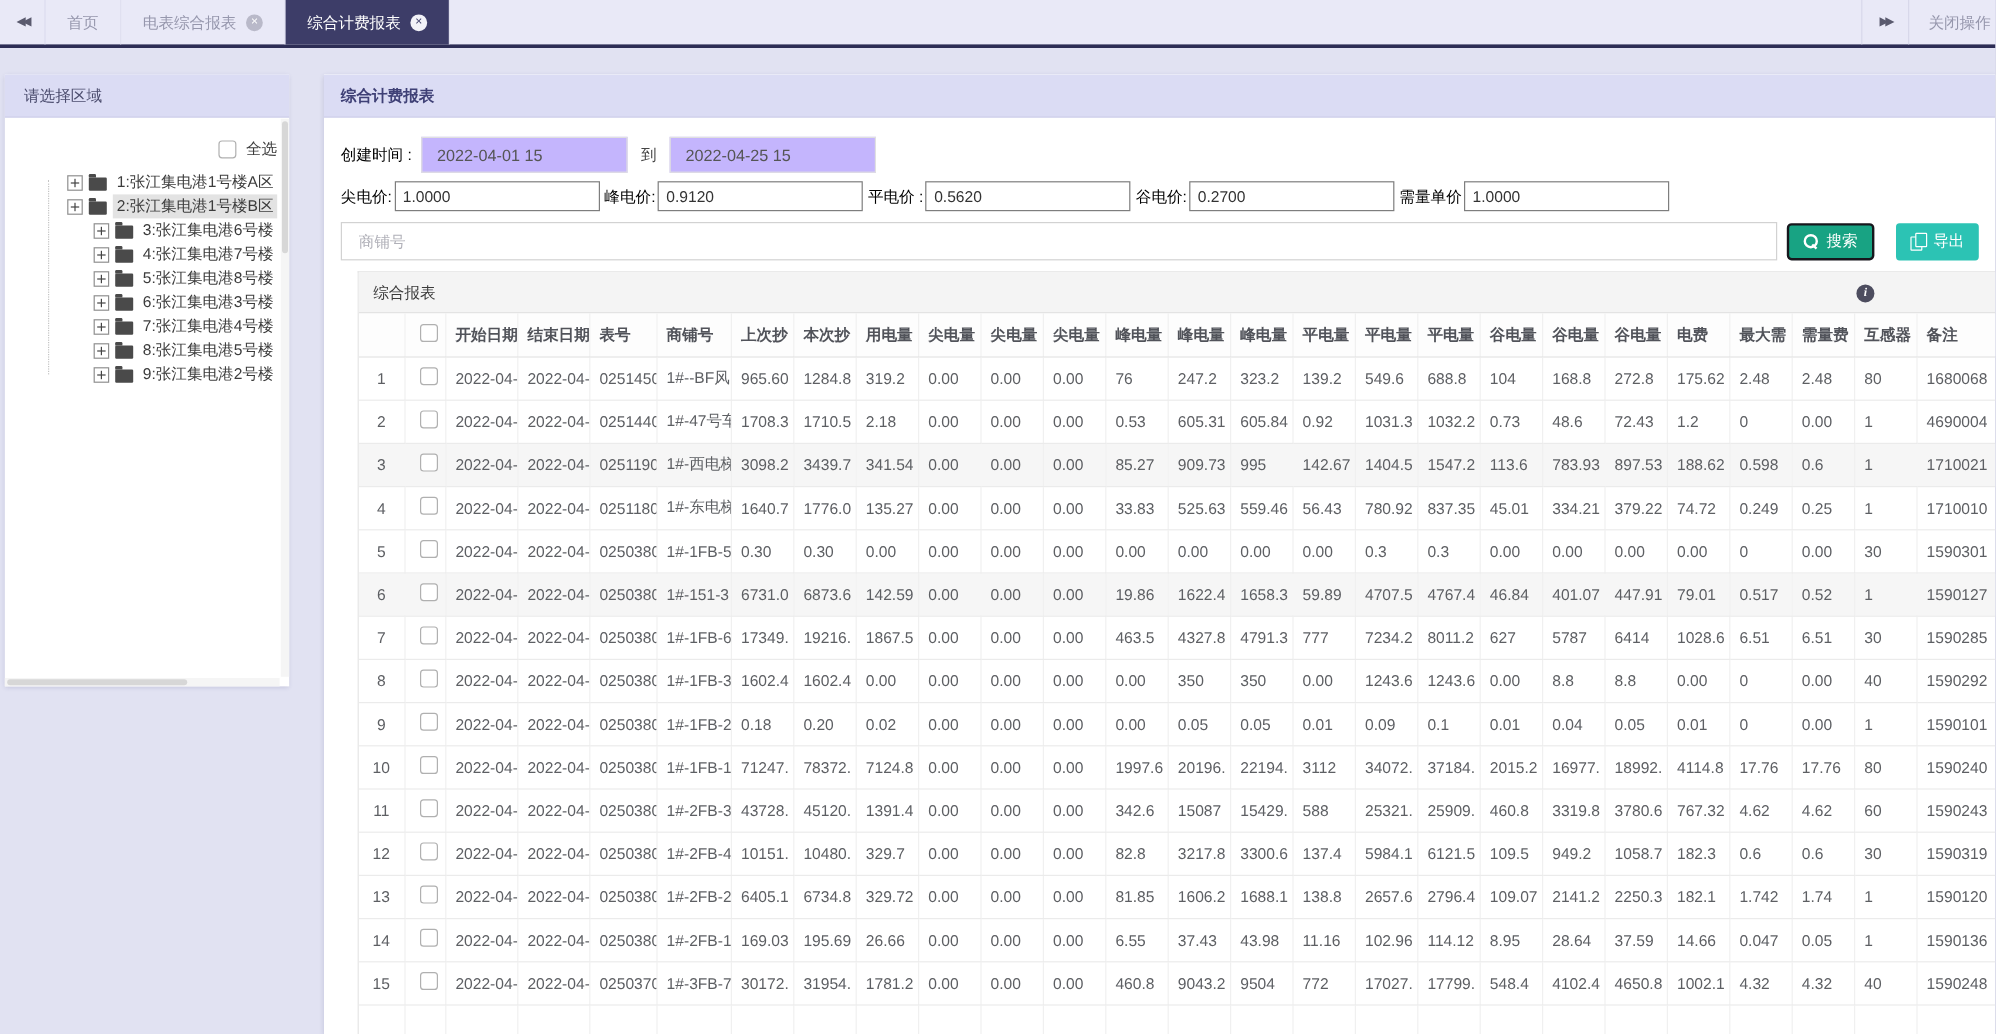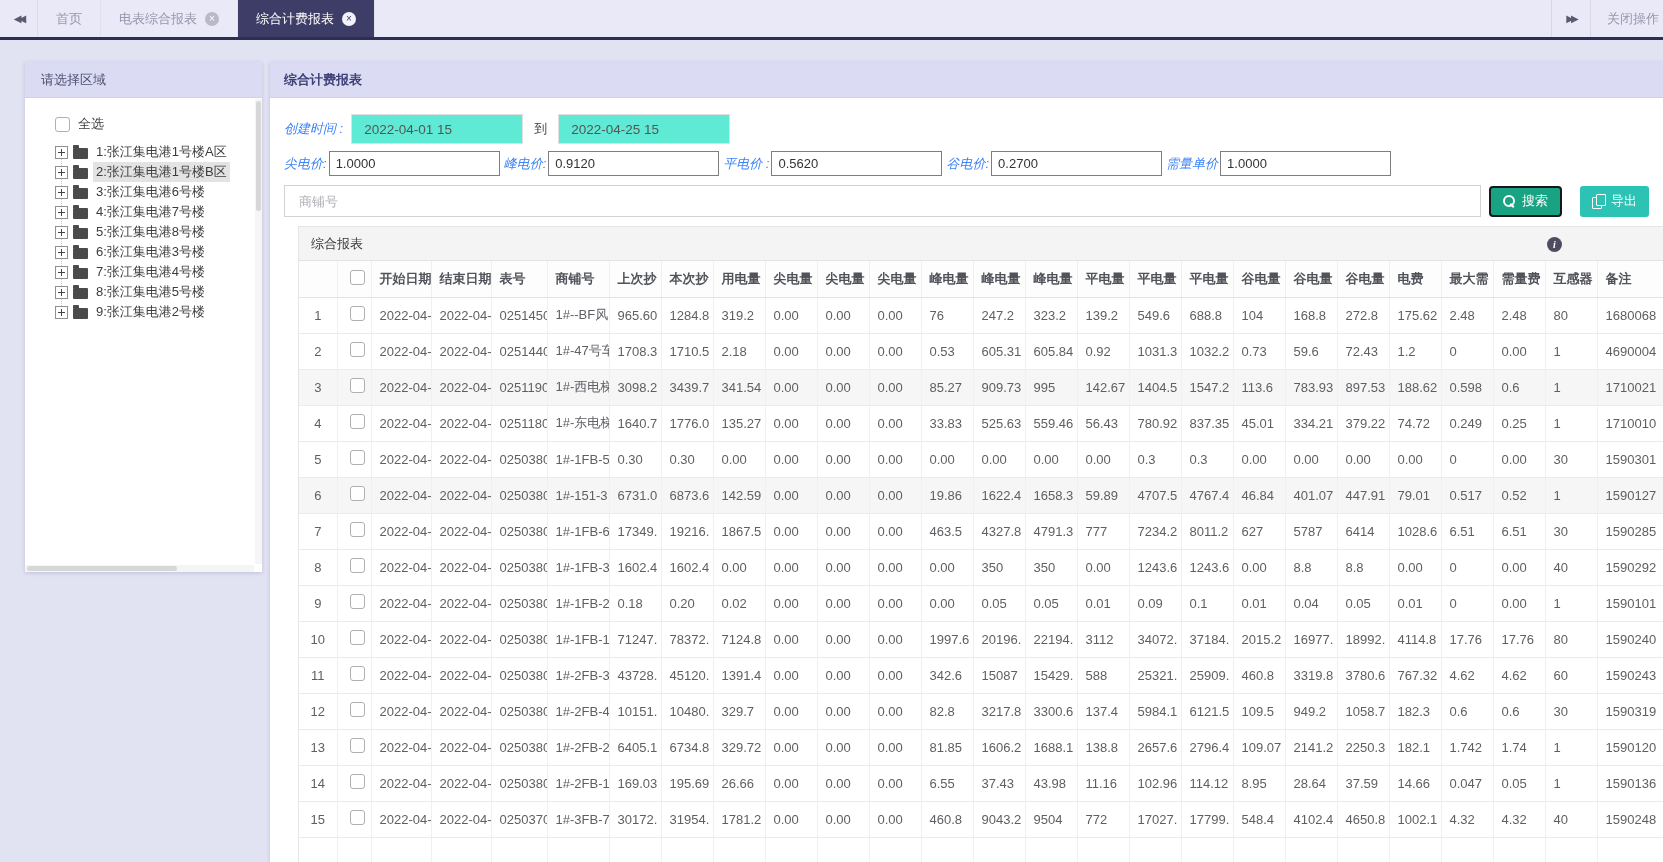--- a/index.html
+++ b/index.html
@@ -32,30 +32,30 @@
     font-size:10px; line-height:14px; text-align:center; flex:0 0 auto;
   }
   .tab-close::before { content:'×'; }
   .tab.active .tab-close { background:#f2f2f8; color:#3d3d68; }
   .tabbar-right { margin-left:auto; display:flex; align-items:stretch; }
   .tabbar-sep { width:1px; background:#d8d8ea; }
   .close-ops { display:flex; align-items:center; padding:0 4px 0 16px; color:#9697ad; white-space:nowrap; cursor:pointer; }
 
   
   .sidebar {
-    position:absolute; left:25px; top:62px; width:237px; height:510px;
+    position:absolute; left:4px; top:62px; width:237px; height:510px;
     background:#fff; box-shadow:0 1px 4px rgba(60,60,120,.20);
   }
   .panel-header {
     height:36px; line-height:36px; padding:0 16px;
     background: var(--panel-header-bg, #dbdcf4);
     color:#4c4d6e; border-bottom:1px solid #cfd0ea;
   }
   .tree { position:relative; padding:16px 10px 0 30px; color:#3c3c3c; }
-  .tree-row { display:flex; align-items:center; height:20px; gap:5px; cursor:pointer; }
+  .tree-row { display:flex; align-items:center; height:20px; gap:5px; cursor:pointer;justify-content:flex-end; }
   .tree-select-all { margin-bottom:8px; gap:8px; }
   .cbx {
     display:inline-block; width:15px; height:15px; flex:0 0 auto;
     border:1px solid #b0b0b0; border-radius:3px; background:#fff;
   }
   .tree-items { position:relative; }
   .tree-items::before {
     content:''; position:absolute; left:6px; top:8px; bottom:10px;
     border-left:1px dotted #c4c4c4;
   }
@@ -82,23 +82,23 @@
 
   
   .main {
     position:absolute; left:270px; top:62px; width:1393px; height:800px;
     background:#fff; box-shadow:0 1px 4px rgba(60,60,120,.20); overflow:hidden;
   }
   .main .panel-header { font-weight:bold; color:#3f4076; padding:0 14px; }
   .filters { padding:16px 14px 0 14px; }
   .frow { display:flex; align-items:center; }
   .frow-dates { margin-bottom:7px; }
-  .flabel { color:#3b82f6; margin-right:8px; white-space:nowrap;font-style:italic; }
+  .flabel { color:#000000; margin-right:8px; white-space:nowrap; }
   .date-input {
-    width:172px; height:30px; background:#5eead4; border:1px solid #e0e0e0;
+    width:172px; height:30px; background:#c4b5fd; border:1px solid #e0e0e0;
     padding:0 12px; color:#555; font-size:13.5px; font-family:inherit;
   }
   .to-label { margin:0 11px; color:#444; }
   .frow-prices { margin-bottom:9px;align-items:center; }
   .pair { display:flex; align-items:center; }
   .pair .flabel { margin-right:2px; }
   .price-input {
     width:171px; height:25px; border:1px solid #7e7e7e; background:#fff;
     padding:0 6px; color:#333; font-size:13px; font-family:inherit; margin-right:4px;
   }
@@ -388,21 +388,21 @@
                   <td>0.00</td>
                   <td>0.00</td>
                   <td>0.00</td>
                   <td>0.53</td>
                   <td>605.31</td>
                   <td>605.84</td>
                   <td>0.92</td>
                   <td>1031.3</td>
                   <td>1032.2</td>
                   <td>0.73</td>
-                  <td>59.6</td>
+                  <td>48.6</td>
                   <td>72.43</td>
                   <td>1.2</td>
                   <td>0</td>
                   <td>0.00</td>
                   <td>1</td>
                   <td>4690004</td>
                 </tr>
                 <tr>
                   <td class="c-num">3</td>
                   <td class="c-cb"><span class="cbx"></span></td>

